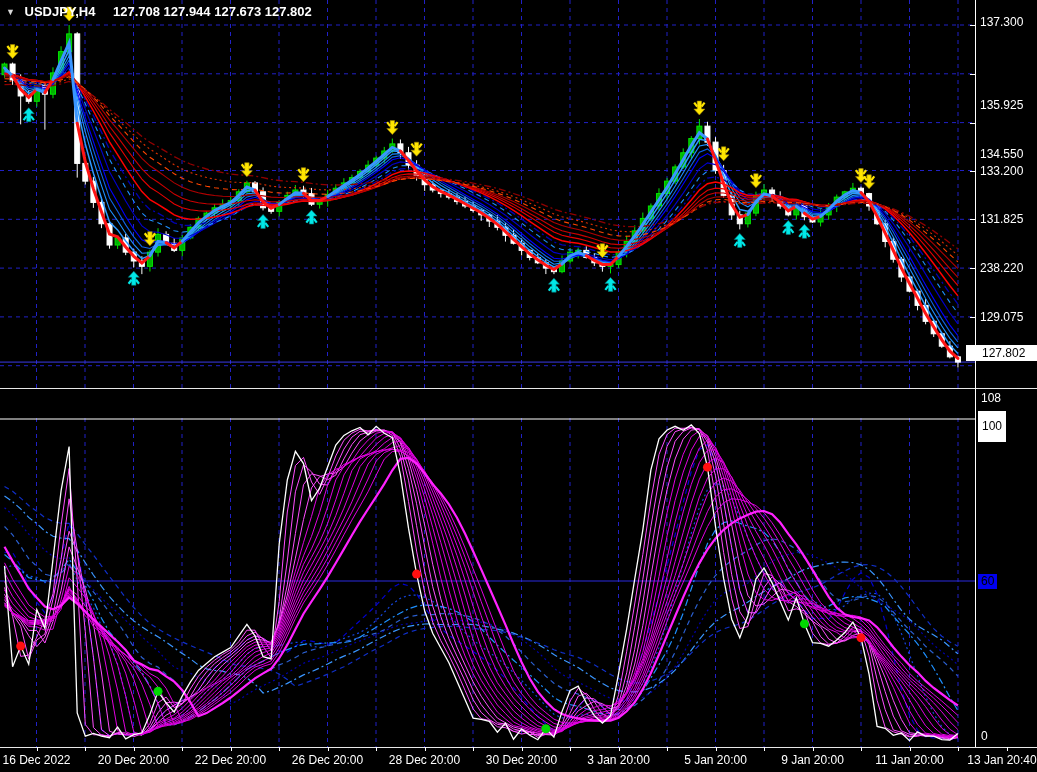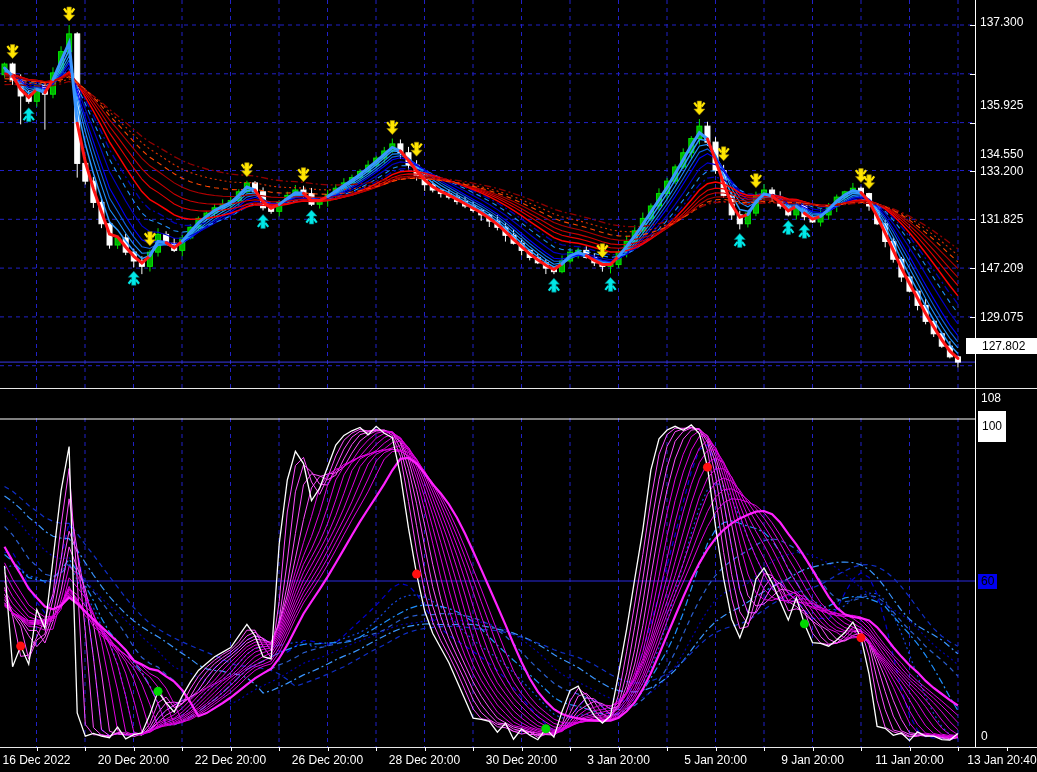--- a/index.html
+++ b/index.html
@@ -407,20 +407,25 @@
         <line x1="744.98" y1="245.8889204235451" x2="741.98" y2="241.8889204235451" stroke="#00e8e8" stroke-width="2.2"></line>
         <path d="M788.26 220.39337493695282 L782.76 226.39337493695282 L786.06 226.39337493695282 L786.06 234.39337493695282 L790.46 234.39337493695282 L790.46 226.39337493695282 L793.76 226.39337493695282 Z" fill="#00e8e8" stroke="#007c7c" stroke-width="0.6"></path>
         <line x1="783.06" y1="232.89337493695282" x2="786.06" y2="228.89337493695282" stroke="#00e8e8" stroke-width="2.2"></line>
         <line x1="793.46" y1="232.89337493695282" x2="790.46" y2="228.89337493695282" stroke="#00e8e8" stroke-width="2.2"></line>
         <path d="M804.42 224.3544909204433 L798.92 230.3544909204433 L802.2199999999999 230.3544909204433 L802.2199999999999 238.3544909204433 L806.62 238.3544909204433 L806.62 230.3544909204433 L809.92 230.3544909204433 Z" fill="#00e8e8" stroke="#007c7c" stroke-width="0.6"></path>
         <line x1="799.2199999999999" y1="236.8544909204433" x2="802.2199999999999" y2="232.8544909204433" stroke="#00e8e8" stroke-width="2.2"></line>
         <line x1="809.62" y1="236.8544909204433" x2="806.62" y2="232.8544909204433" stroke="#00e8e8" stroke-width="2.2"></line>
       </g>
     </svg>
 
+  <div class="chart-title">
+    <span class="tri">▼</span>
+    <span>USDJPY,H4</span>
+    <span class="ohlc">127.708 127.944 127.673 127.802</span>
+  </div>
 
   <div class="sep-h" style="top:388px"></div>
   <div class="sep-h" style="top:747px"></div>
   <div class="axis-v"></div>
 
 
   <svg id="ind-svg" width="1037" height="329" style="top:418px;z-index:10">
       <defs>
         <clipPath id="ci">
           <rect x="0" y="0" width="975" height="329"></rect>
@@ -485,21 +490,21 @@
       <div class="price-label" style="top: 15px;">137.300</div>
       <div class="ptick" style="top: 25px;"></div>
       <div class="price-label" style="top: 66.7987px; margin-top: 31px;">135.925</div>
       <div class="ptick" style="top: 73.7987px;"></div>
       <div class="price-label" style="top: 115.597px; margin-top: 31px;">134.550</div>
       <div class="ptick" style="top: 122.597px;"></div>
       <div class="price-label" style="top: 163.509px;">133.200</div>
       <div class="ptick" style="top: 170.509px;"></div>
       <div class="price-label" style="top: 212.308px;">131.825</div>
       <div class="ptick" style="top: 219.308px;"></div>
-      <div class="price-label" style="top: 261.106px;">147.209</div>
+      <div class="price-label" style="top: 261.106px;">238.220</div>
       <div class="ptick" style="top: 268.106px;"></div>
       <div class="price-label" style="top: 309.905px;">129.075</div>
       <div class="ptick" style="top: 316.905px;"></div>
     </div>
 
   <div id="time-axis">
       <div class="time-label" style="left: 36.5px;">16 Dec 2022</div>
       <div class="time-label" style="left: 133.5px;">20 Dec 20:00</div>
       <div class="time-label" style="left: 230.5px;">22 Dec 20:00</div>
       <div class="time-label" style="left: 327.5px;">26 Dec 20:00</div>
@@ -526,18 +531,18 @@
       <div class="ttick" style="left: 667px;"></div>
       <div class="ttick" style="left: 715.5px;"></div>
       <div class="ttick" style="left: 764px;"></div>
       <div class="ttick" style="left: 812.5px;"></div>
       <div class="ttick" style="left: 861px;"></div>
       <div class="ttick" style="left: 909.5px;"></div>
       <div class="ttick" style="left: 958px;"></div>
       <div class="ttick" style="left: 1006.5px;"></div>
     </div>
 
-  <div class="price-box" style="top: 338px; padding-left: 16px;">127.802</div>
+  <div class="price-box" style="top: 345px; padding-left: 16px;">127.802</div>
   <div class="s108">108</div>
   <div class="lv100-box">100</div>
   <div class="lv50-box">60</div>
   <div class="s0">0</div>
 </div>
 
 </body></html>

